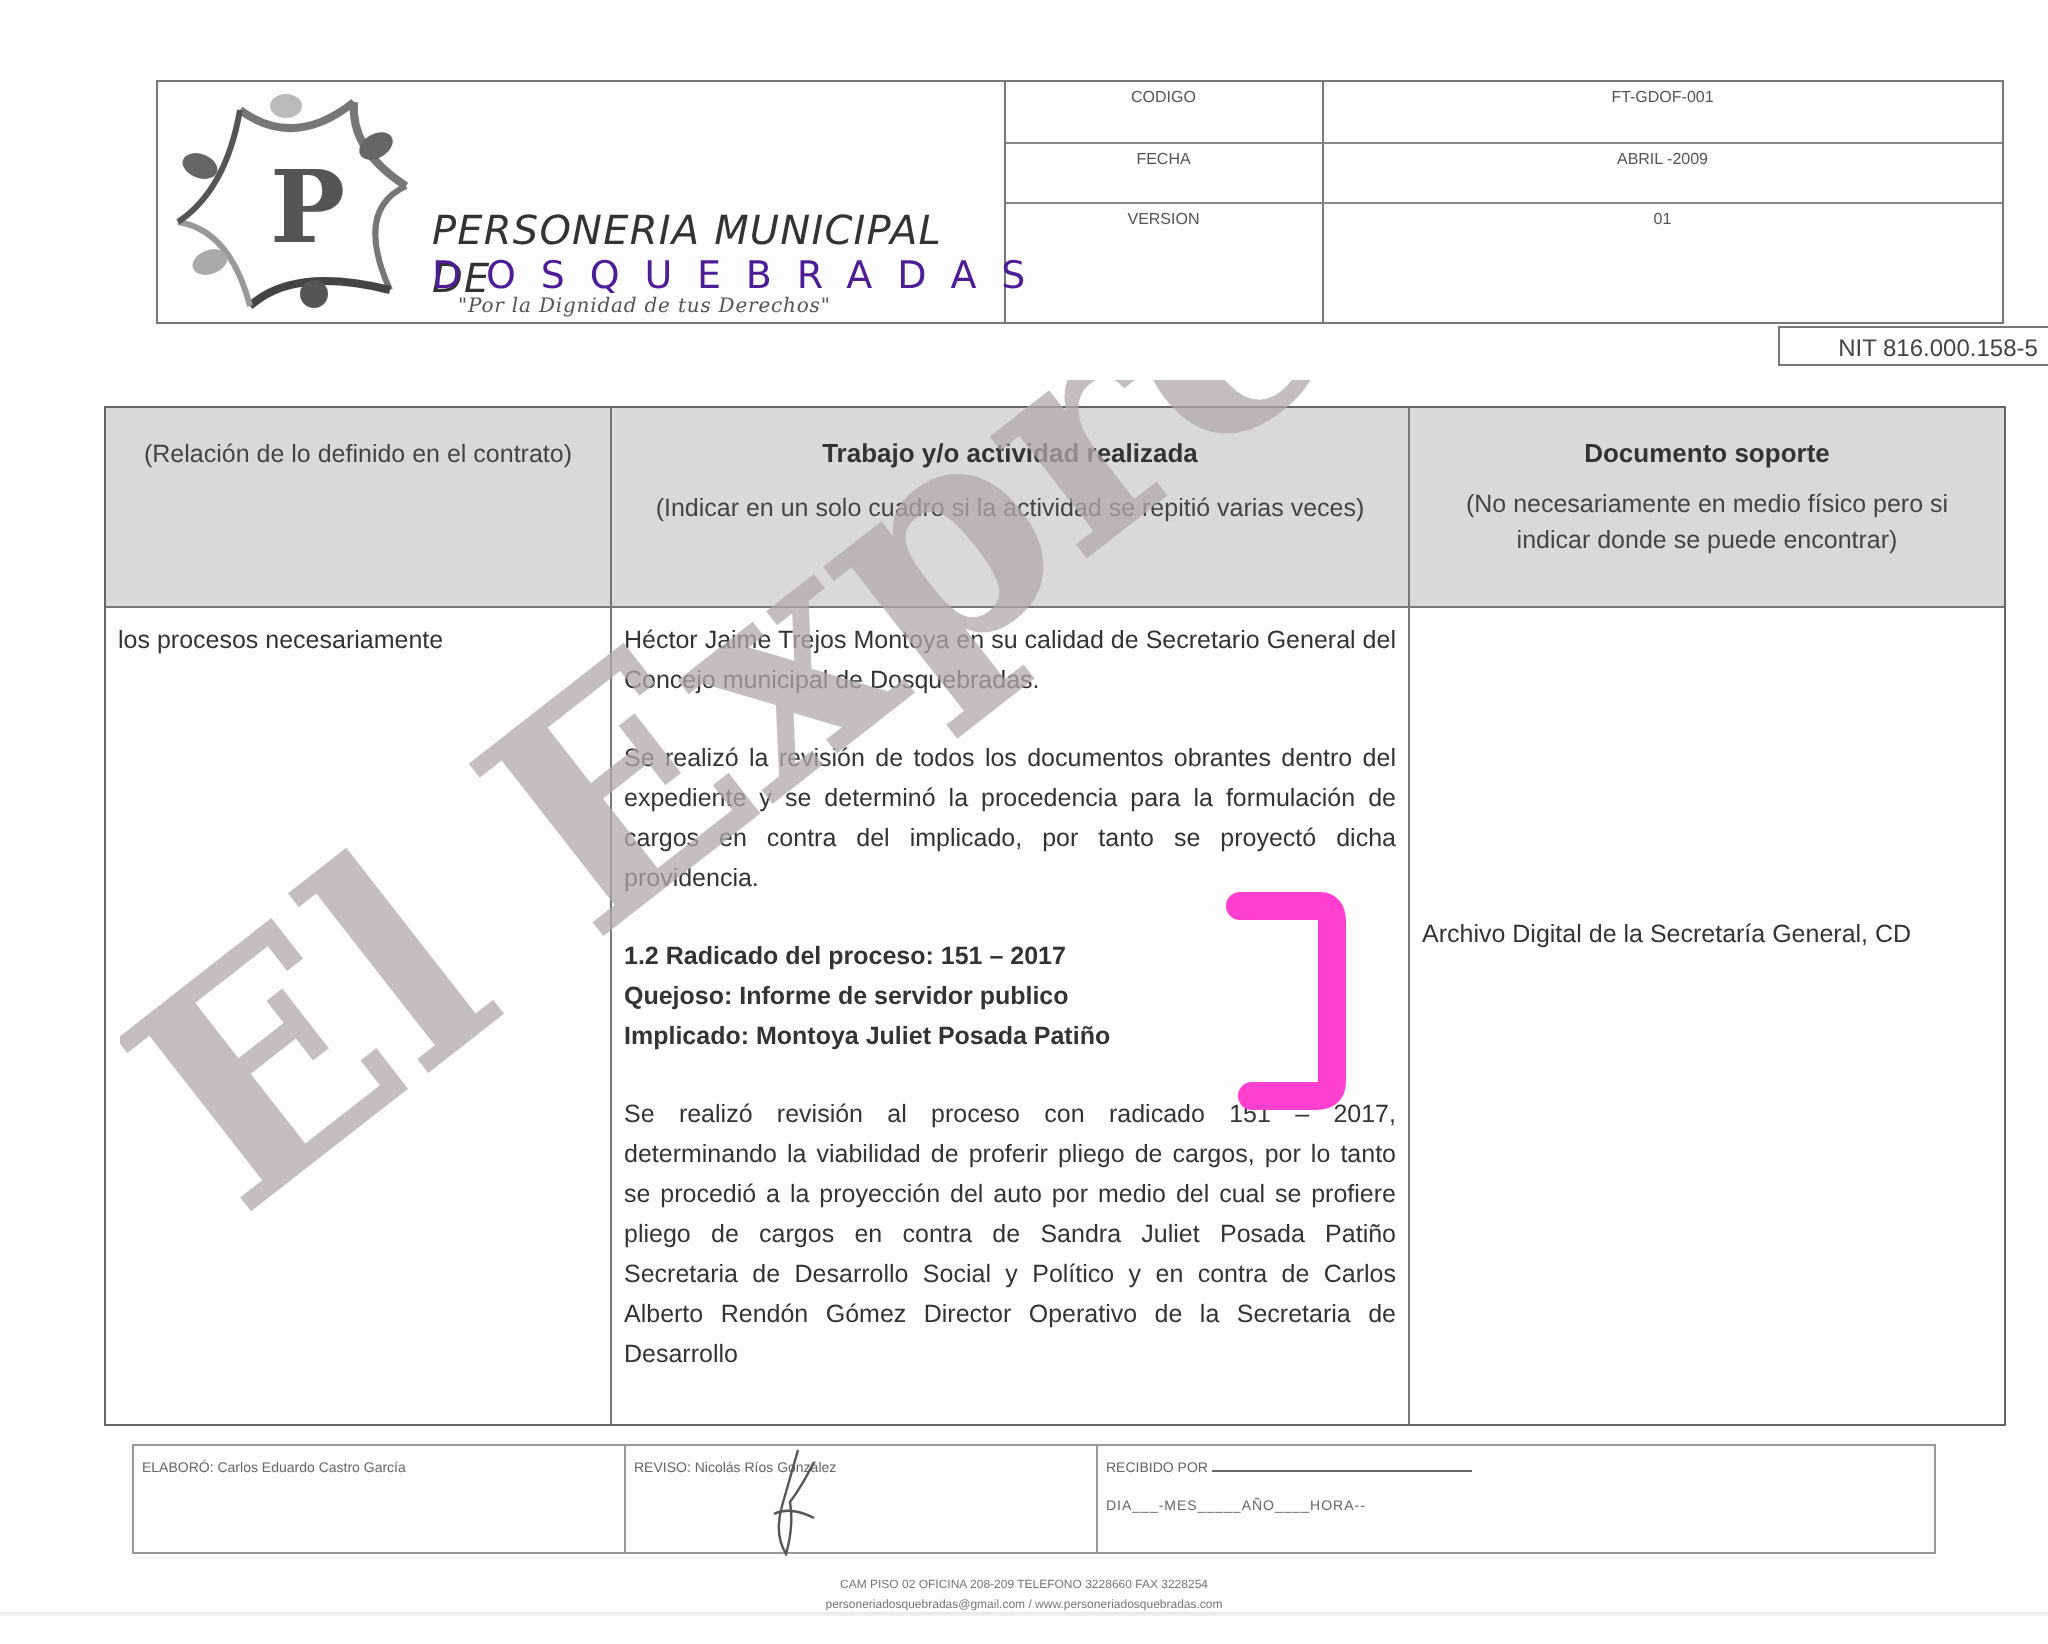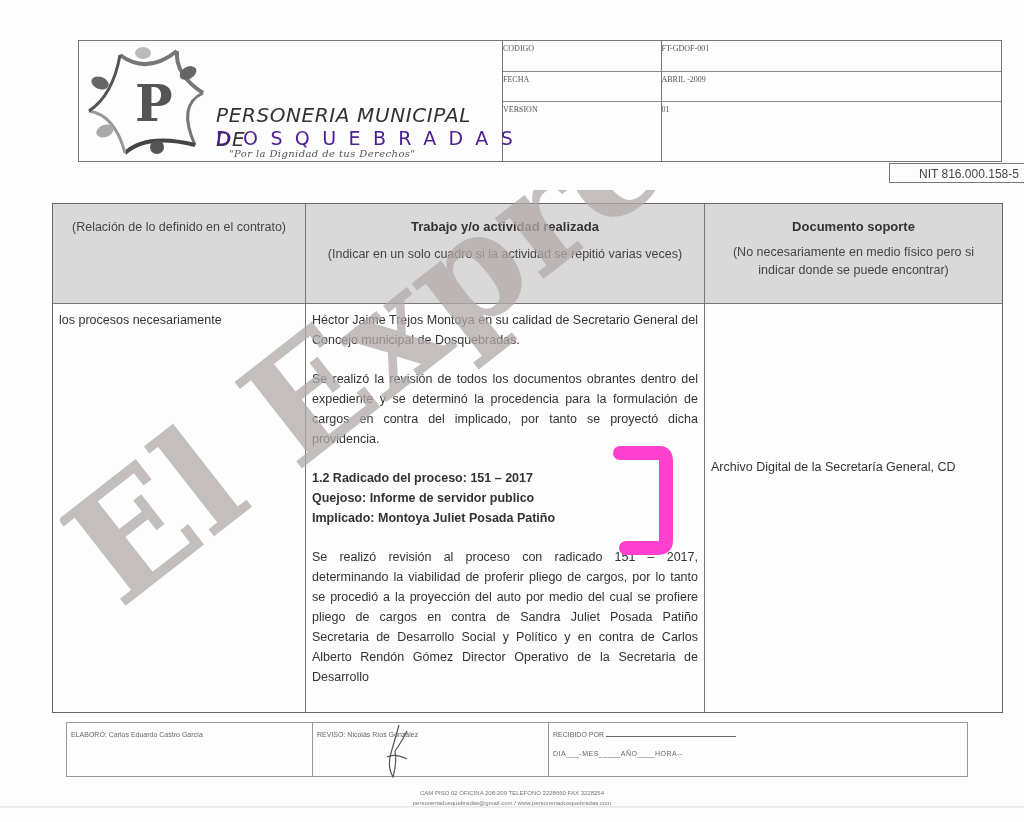--- a/index.html
+++ b/index.html
@@ -32,23 +32,22 @@
     }
     .org-motto {
       position: absolute; left: 150px; top: 107px; font-size: 10px; font-style: italic;
       color: #555; font-family: "DejaVu Serif", serif; letter-spacing: 0.4px;
     }
     .meta-table {
       position: absolute; left: 424px; top: 0; width: 498px; height: 120px;
       border-collapse: collapse; font-size: 8px; color: #555;
     }
     .meta-table td {
-      border-bottom: 1px solid #888; text-align: left; height: 24px; vertical-align: top;
+      border-bottom: 1px solid #888; text-align: center; height: 24px; vertical-align: top;
       padding-top: 3px;
-      font-family: Liberation Serif, serif;
     }
     .meta-table td.k { width: 158px; border-right: 1.5px solid #777; }
     .meta-table tr:last-child td { border-bottom: none; height: 48px; }
 
     .nit-box {
       position: absolute; left: 845px; top: 163px; width: 160px; height: 20px;
       border: 1.5px solid #777; font-size: 12px; text-align: center; line-height: 20px;
       color: #444; overflow: hidden; margin-left: 44px;
     }
 

